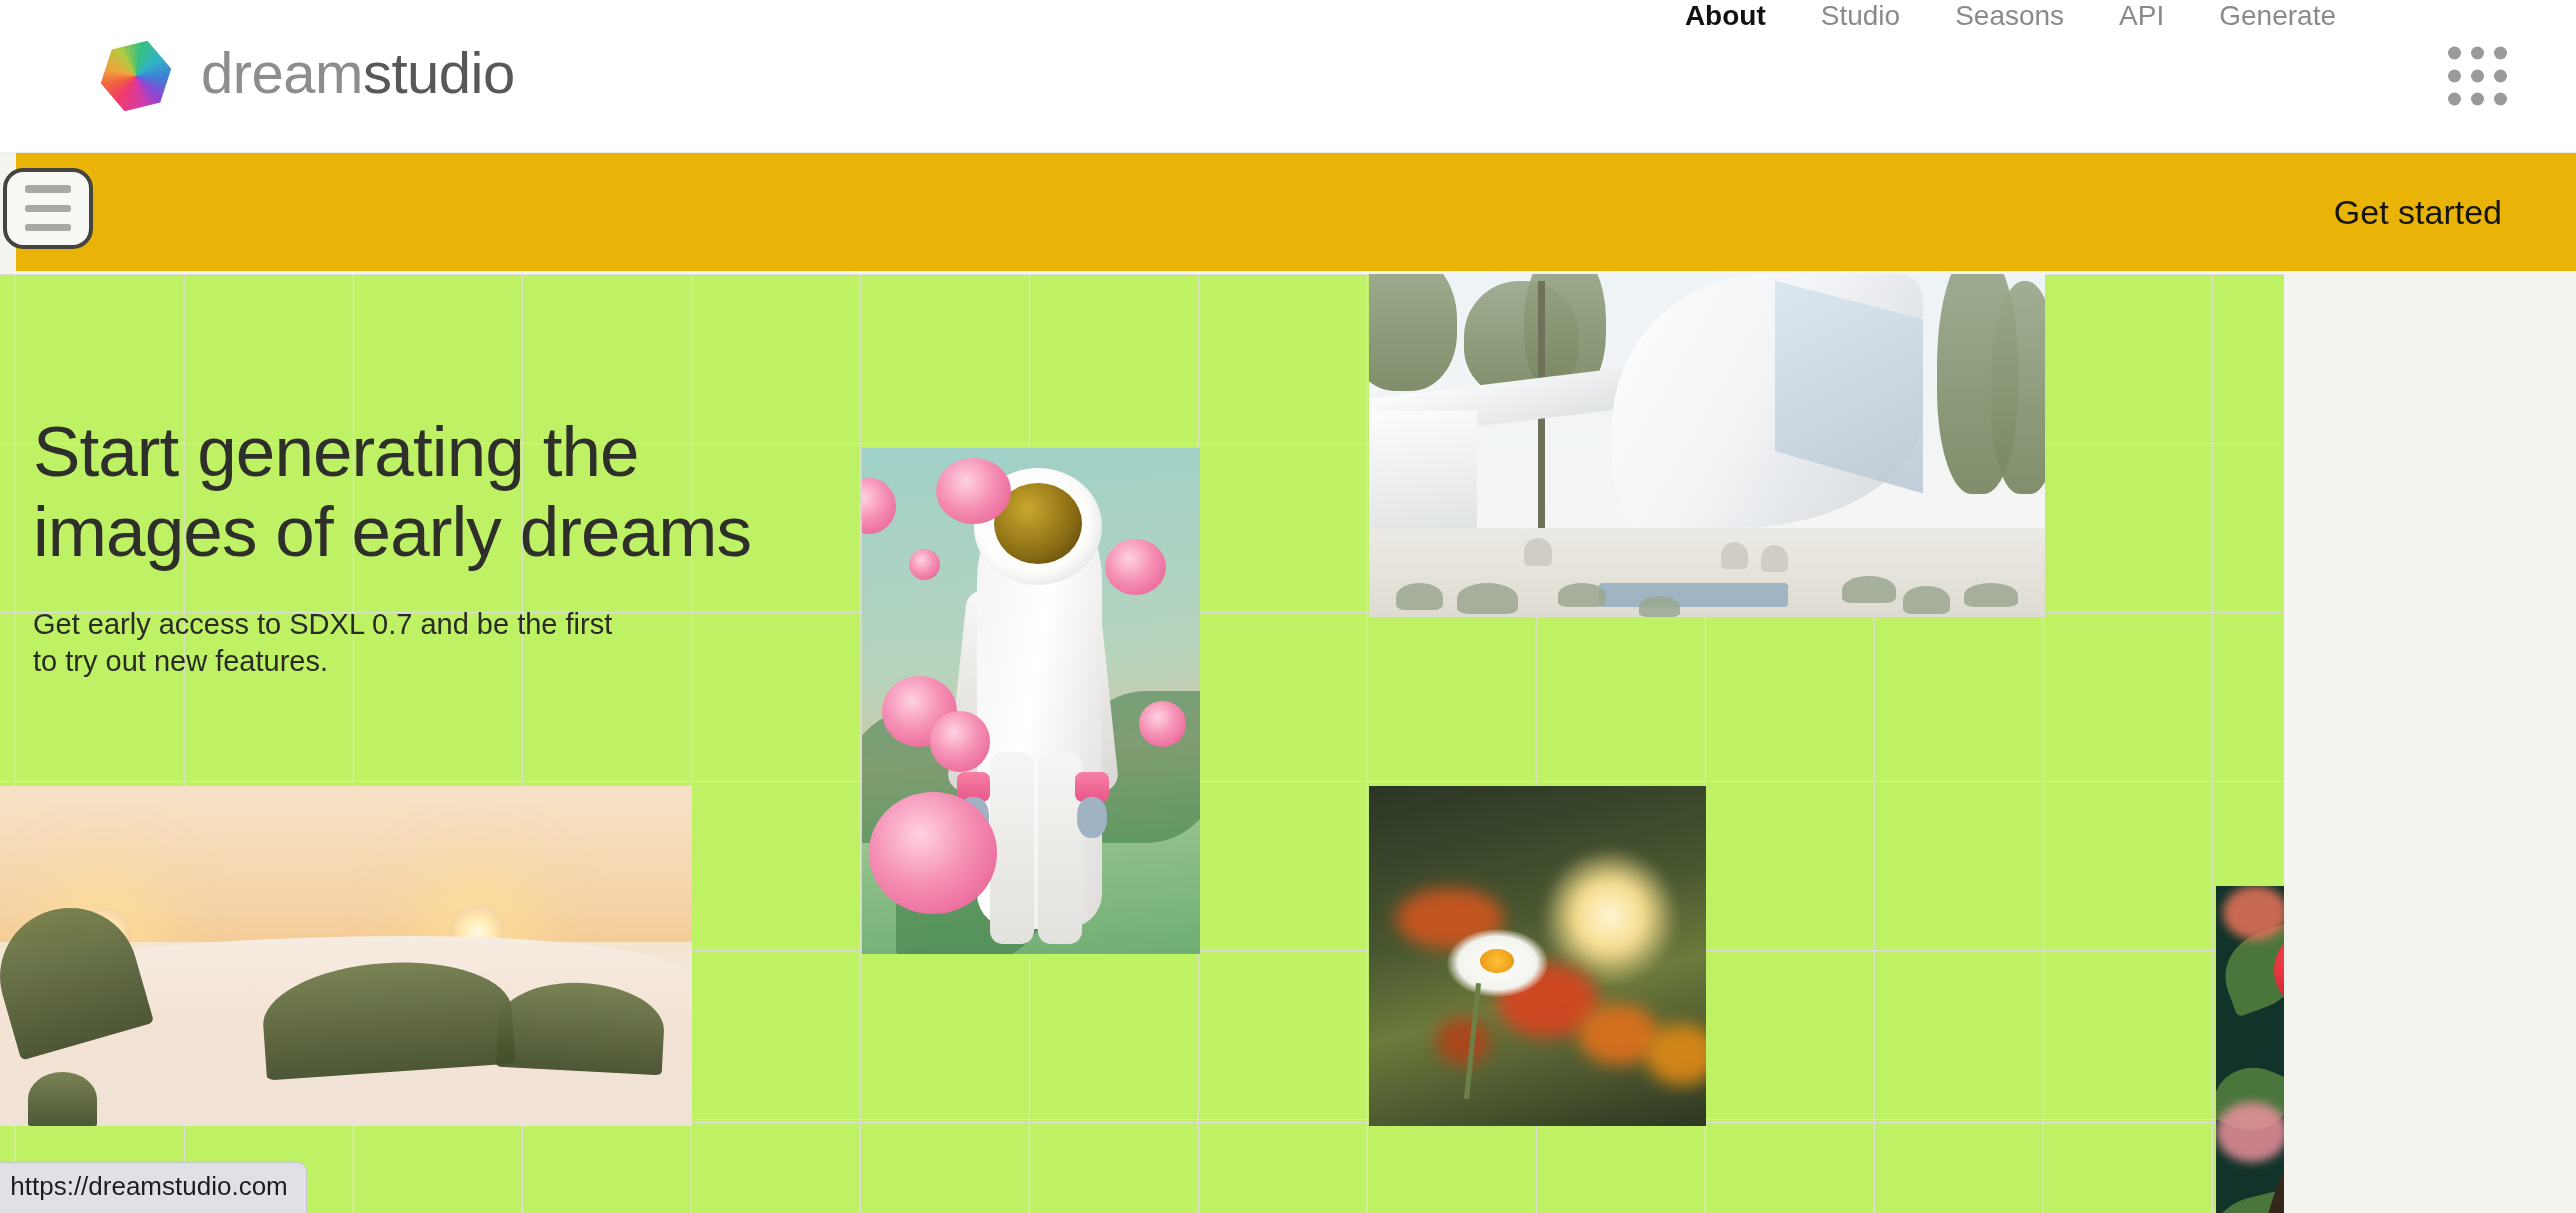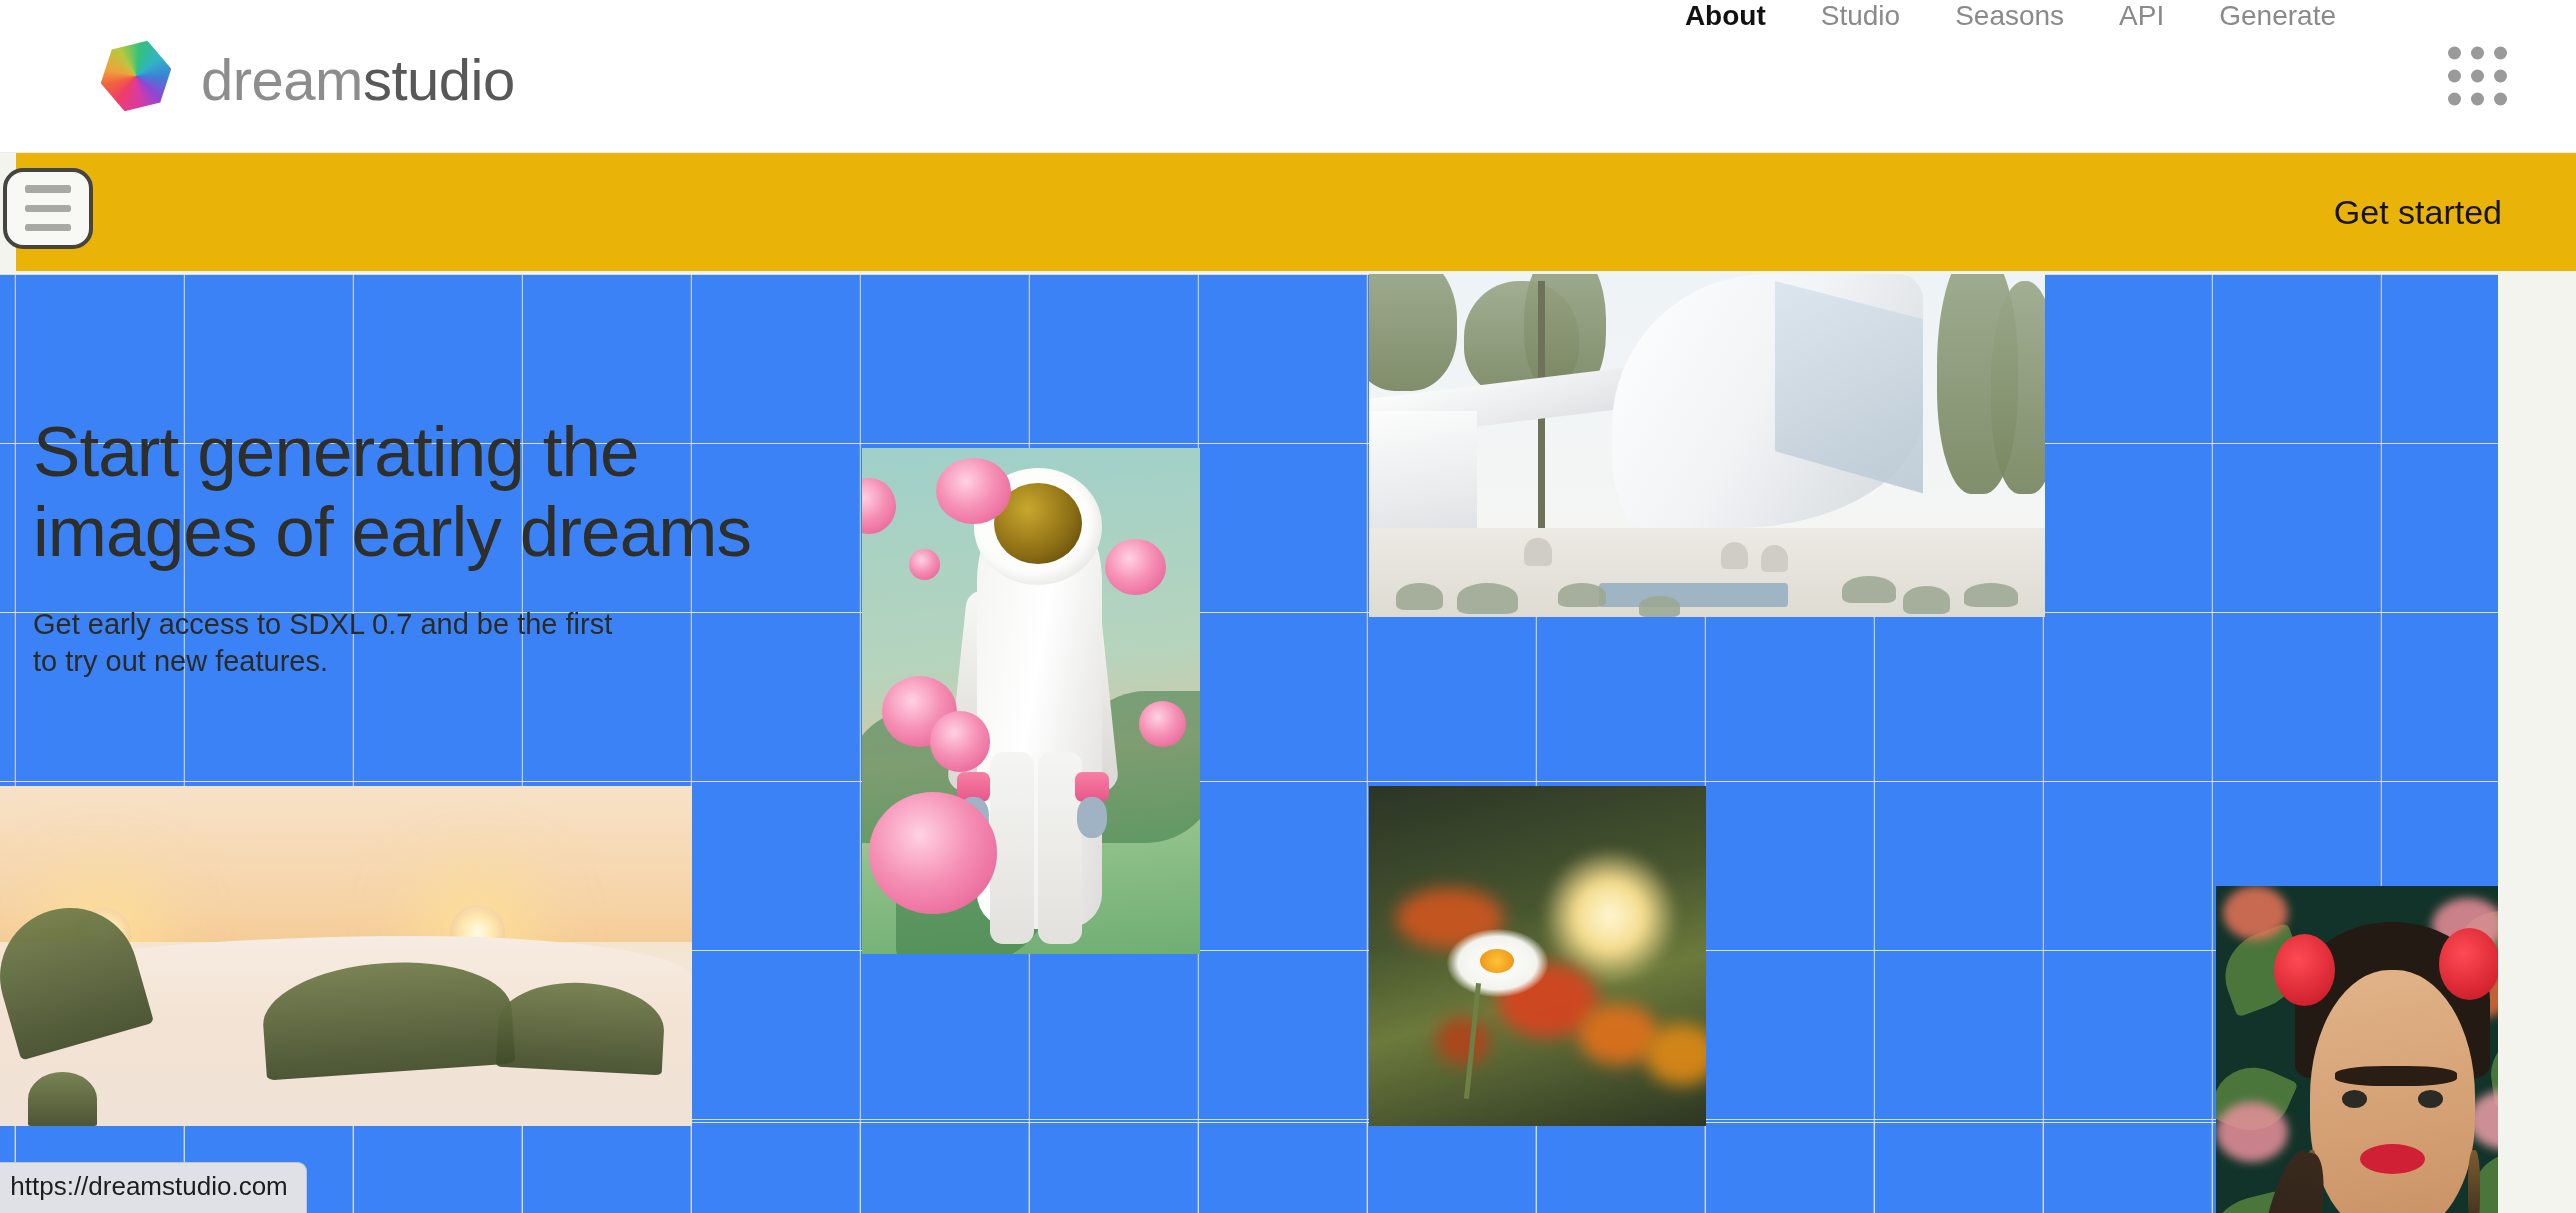--- a/index.html
+++ b/index.html
@@ -14,21 +14,21 @@
   
   .site-header{
     position:absolute; top:0; left:0;
     width:2576px; height:153px;
     background:#ffffff;
     display:flex; align-items:center;
     border-bottom:0.9px solid #ececec;
     z-index:40;
   }
   .brand{
-    display:flex; align-items:flex-end; gap:31px;
+    display:flex; align-items:flex-start; gap:31px;
     margin-left:102px;
   }
   .logo-hex{
     width:68px; height:74px; flex:none;
     background:
       conic-gradient(from 200deg at 50% 50%,
         #ef3d6a 0deg, #f2623f 35deg, #f0a13c 65deg,
         #b6c93f 110deg, #35c07f 150deg, #2fb3c8 195deg,
         #3e7fd6 235deg, #8f46d4 275deg, #d53aa8 310deg, #ef3d6a 360deg);
     clip-path:polygon(50% 0%, 96% 26%, 96% 74%, 50% 100%, 4% 74%, 4% 26%);
@@ -85,22 +85,22 @@
   .get-started{
     position:absolute; right:90px; top:50%;
     transform:translateY(-50%);
     font-size:34px; color:#15150f; white-space:nowrap;
     cursor:pointer; text-decoration:none;
   }
 
   
   .hero{
     position:absolute; top:274px; left:0;
-    width:2498px; height:939px;
-    background:#3b82f6;
+    width:2284px; height:939px;
+    background:#bef264;
     overflow:hidden;
   }
   
   .grid-lines{
     position:absolute; inset:0;
     background-image:
       linear-gradient(to right, #dededa 0.9px, transparent 0.9px),
       linear-gradient(to bottom, #dededa 0.9px, transparent 0.9px);
     background-size:169px 169px;
     background-position:14.8px 0px;

